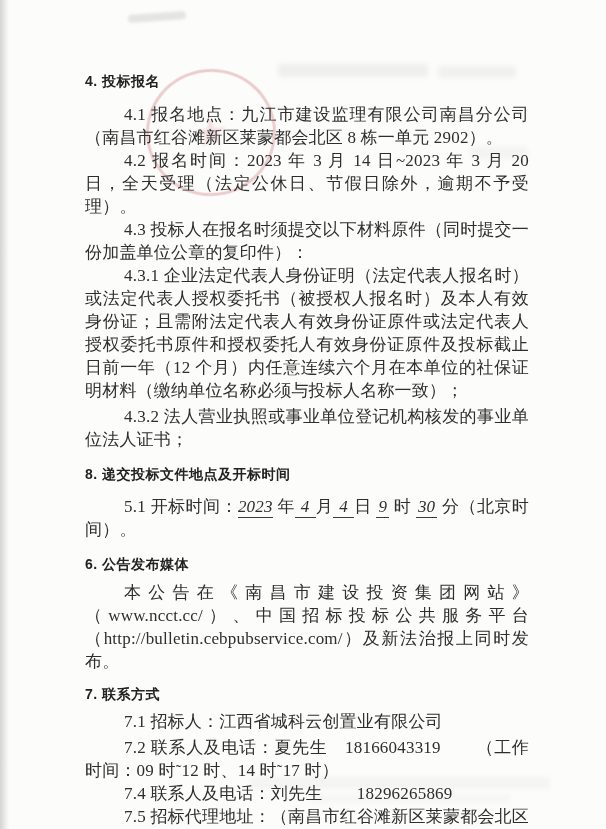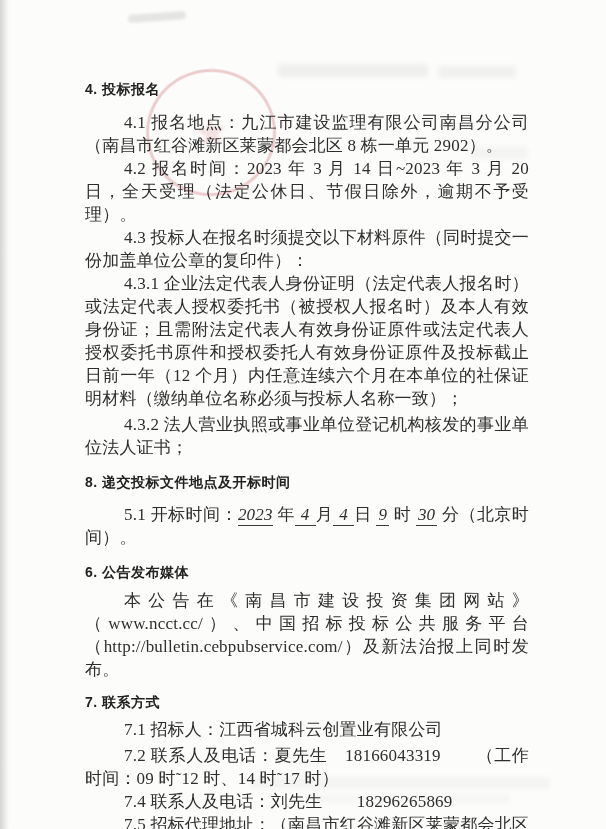--- a/index.html
+++ b/index.html
@@ -15,21 +15,21 @@
   }
   .content{position:absolute;left:85px;top:70px;width:444px;z-index:2;}
   .content p{
     margin:0;font-size:17px;line-height:23px;
     text-align:justify;text-indent:2.3em;letter-spacing:.2px;
   }
   h2.sec{
     margin:12px 0 8px;font-family:"Liberation Sans","DejaVu Sans",sans-serif;
     font-weight:700;font-size:14px;line-height:23.4px;letter-spacing:.5px;color:#222;
   }
-  h2.first{margin-top:8px;margin-bottom:10px;}
+  h2.first{margin-top:0;margin-bottom:10px;}
   h2.h6{margin-bottom:5px;}
   h2.h7{margin-top:10px;margin-bottom:3px;}
   p.mt3{margin-top:3px;}
   .u{border-bottom:1px solid #3a3a3a;padding-bottom:1px;font-style:italic;}
   .uw{padding-left:6px;padding-right:6px;}
   .un{padding-left:2px;padding-right:2px;}
   
   .seal{position:absolute;left:146px;top:69px;width:130px;height:127px;z-index:1;
         transform:rotate(-6deg);opacity:.55;}
   .seal-ring{position:absolute;left:0;top:0;right:0;bottom:0;

